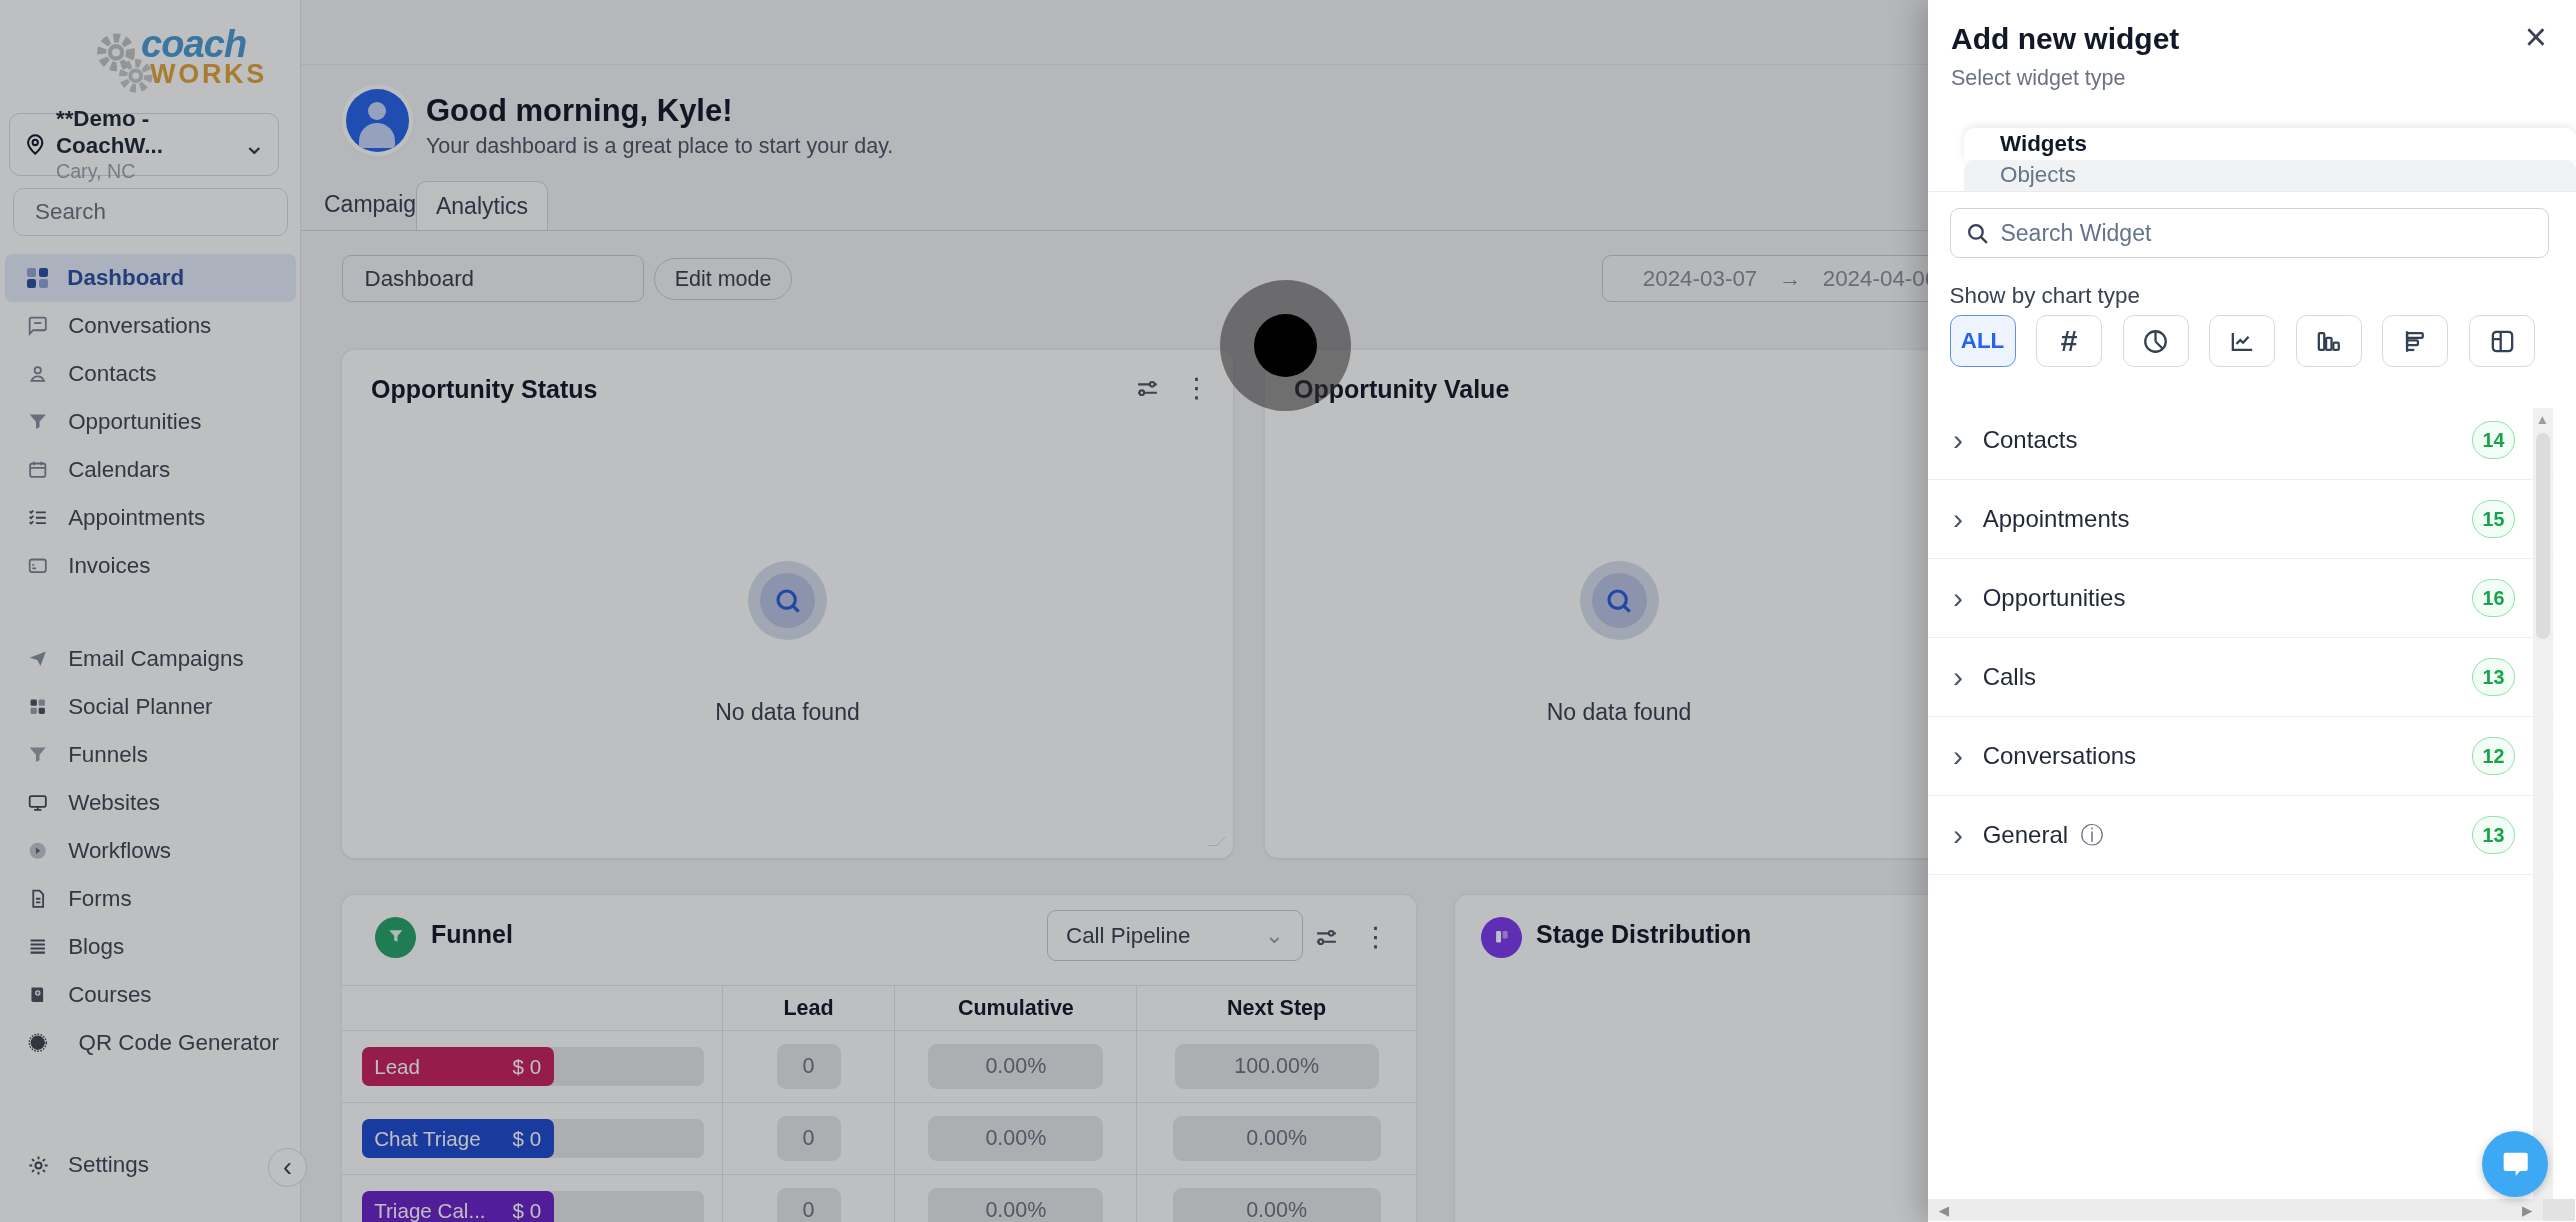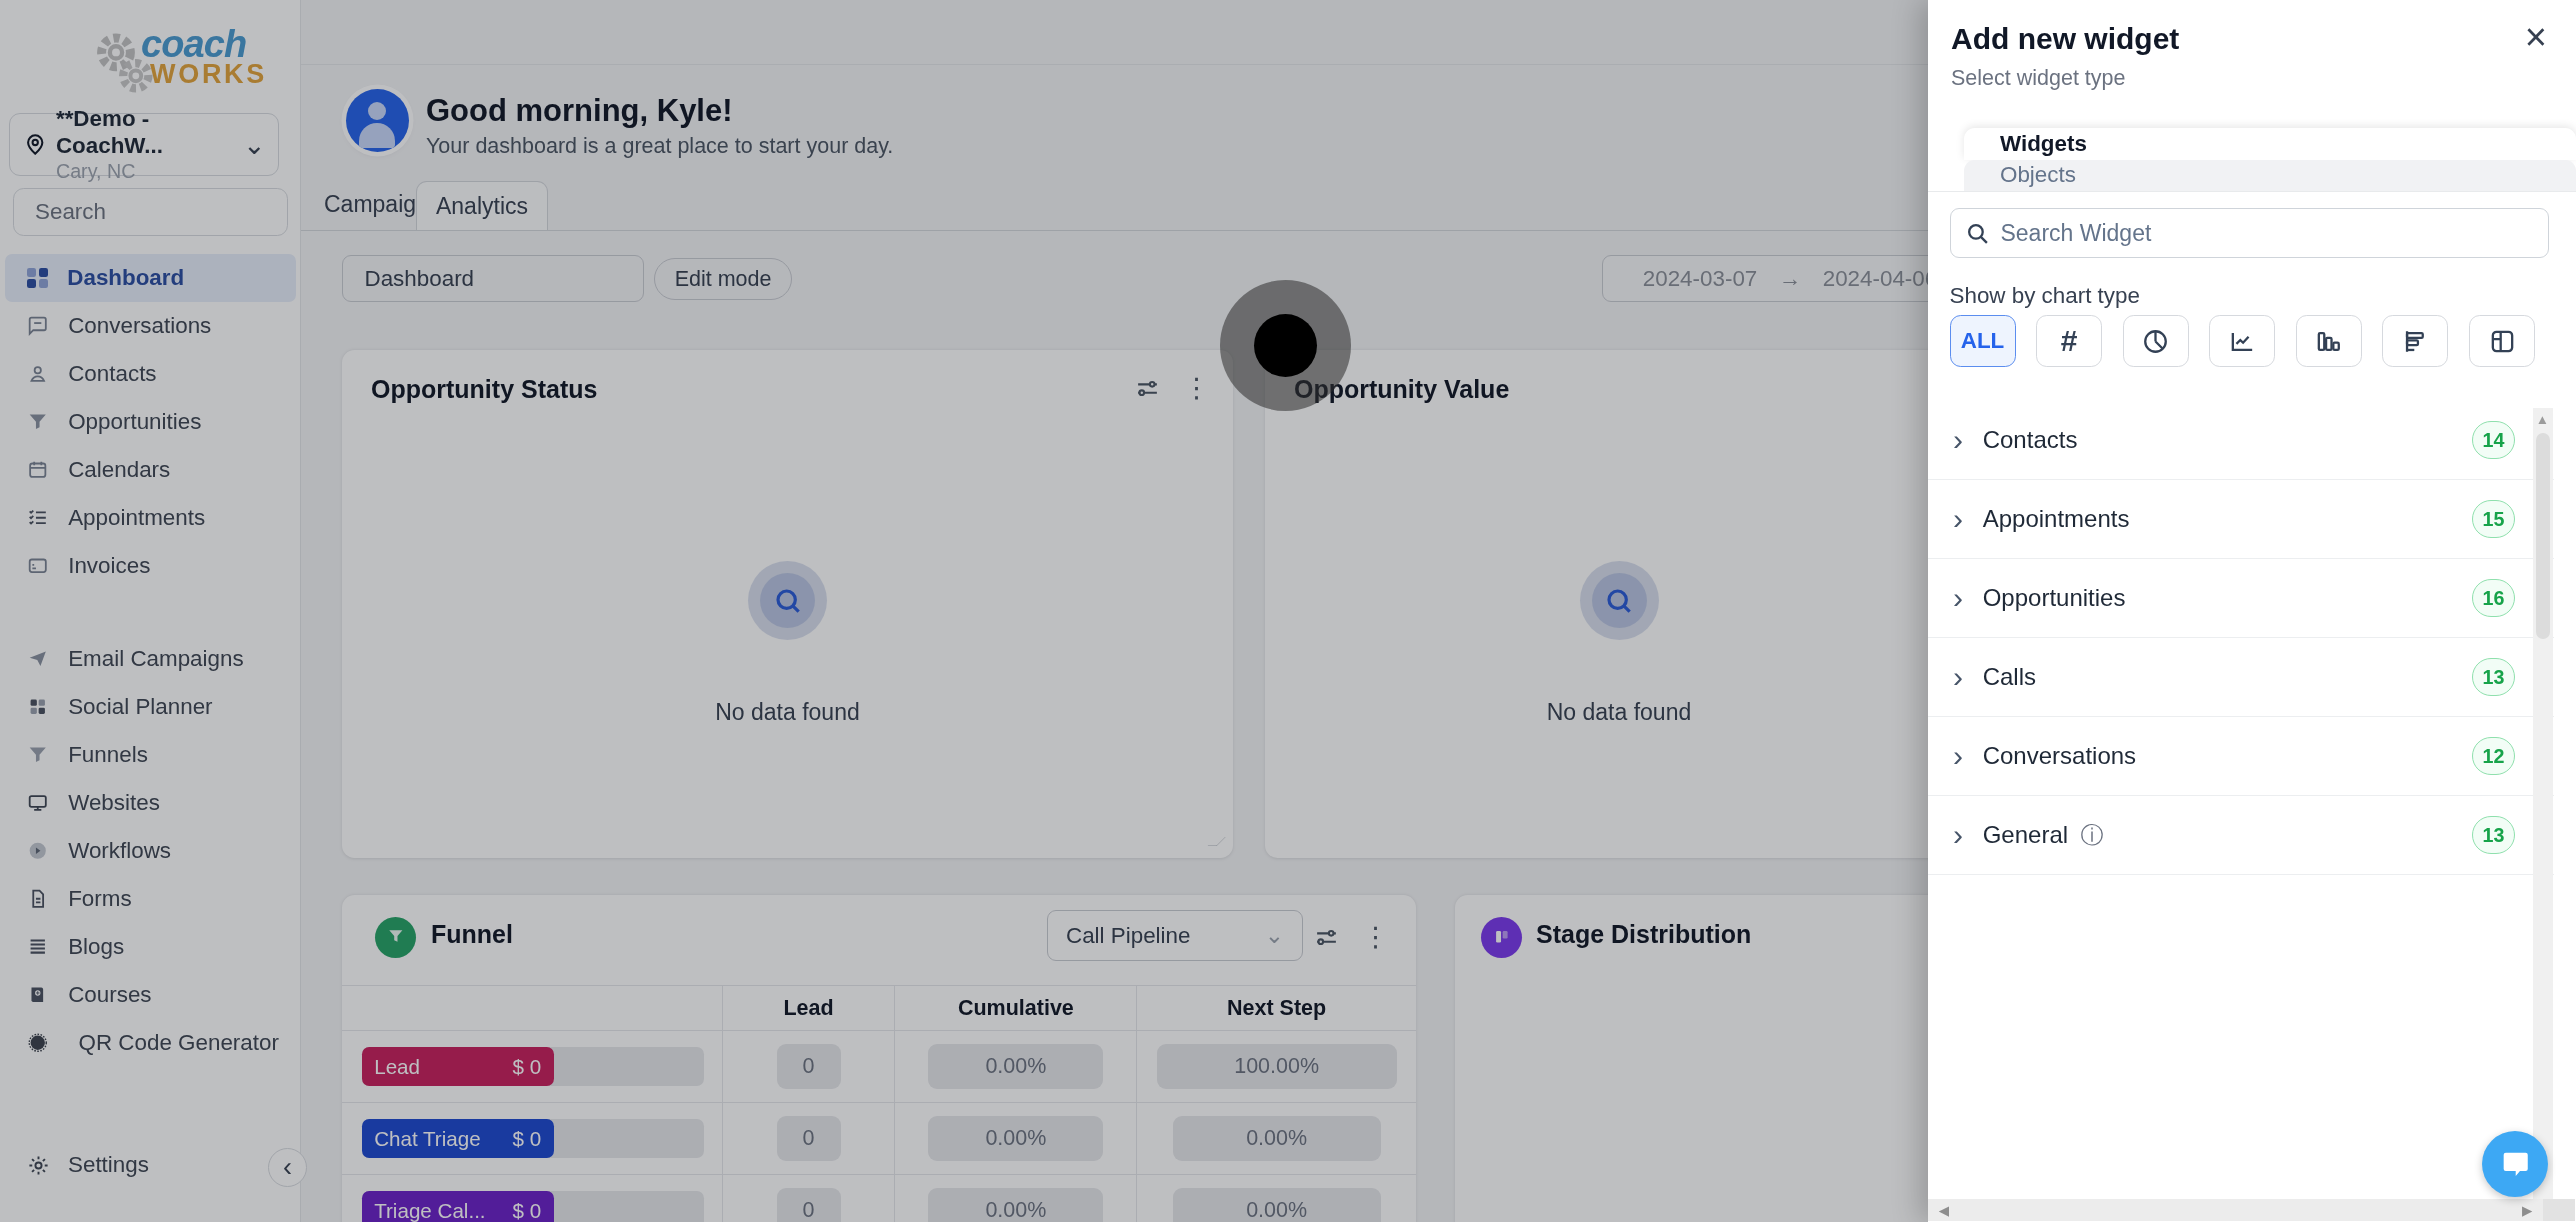--- a/index.html
+++ b/index.html
@@ -419,21 +419,21 @@
             </div>
               </div>
             </div>
           <div class="fc1">
               <span class="chip" style="width:64px">0</span>
             </div>
           <div class="fc2">
               <span class="chip" style="width:175px">0.00%</span>
             </div>
           <div class="fc3">
-              <span class="chip" style="width:240px">100.00%</span>
+              <span class="chip" style="width:204px">100.00%</span>
             </div>
         </div>
 
         <div class="f-row">
           <div class="fc0">
               <div class="track">
             <div class="pill" style="background-color: rgb(30, 73, 209);">
               <span>Chat Triage</span>
               <span>$ 0</span>
             </div>

